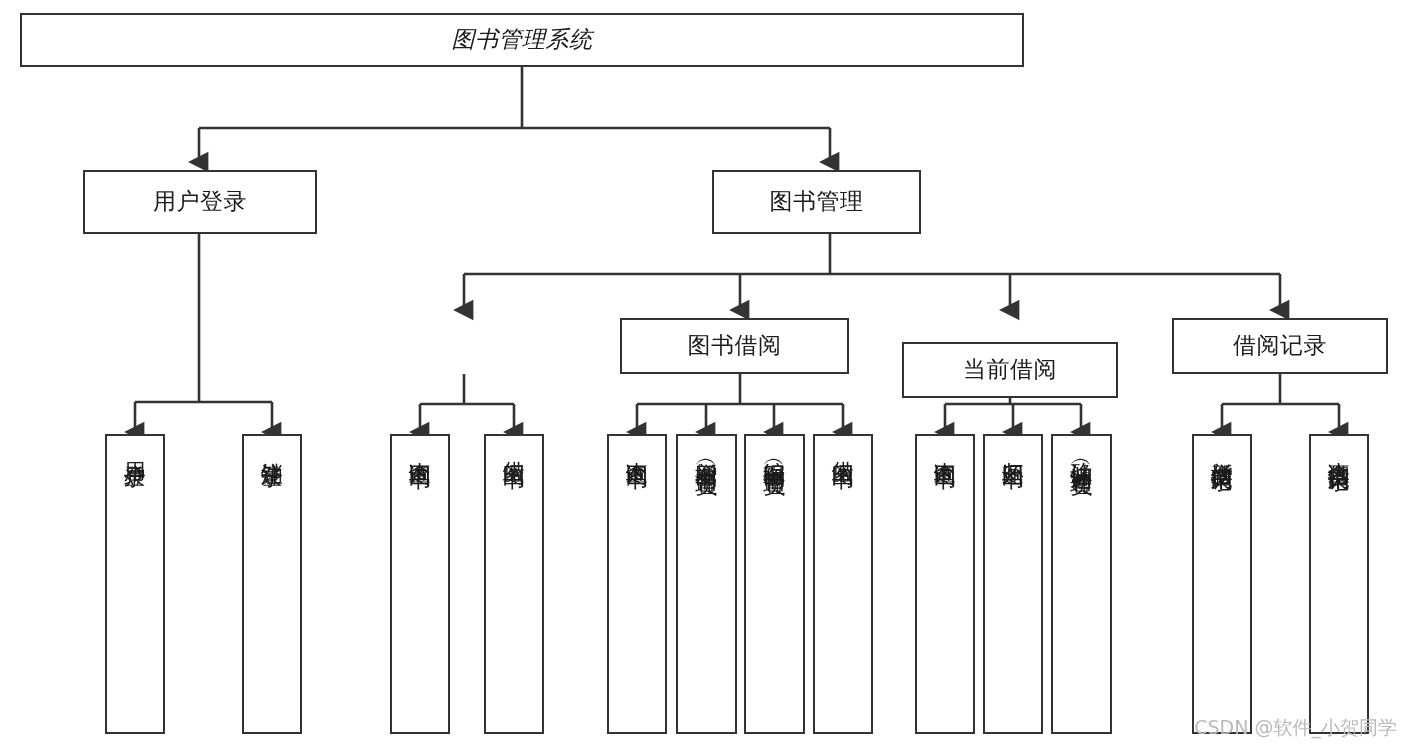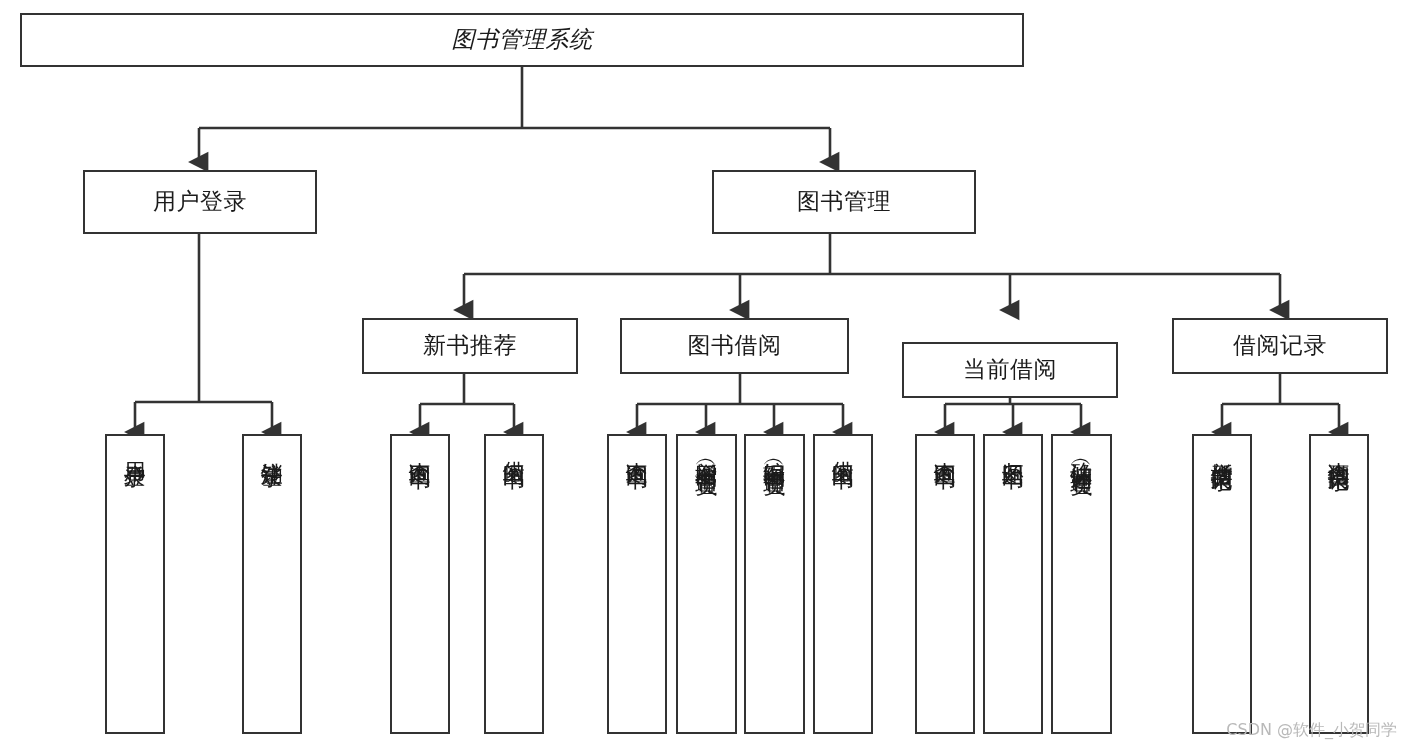--- a/index.html
+++ b/index.html
@@ -58,21 +58,21 @@
     text-orientation: upright;
     font-size: 22px;
     letter-spacing: 2px;
     line-height: 1.25;
     max-height: 276px;
   }
   #watermark {
     position: absolute;
     right: 8px;
     bottom: 6px;
-    font-size: 16px;
+    font-size: 19px;
     color: #b9b9b9;
     z-index: 5;
     white-space: nowrap;
     font-family: "DejaVu Sans", "Liberation Sans", sans-serif;
   }
 </style>
 </head>
 <body>
 
 <div id="diagram-root">
@@ -135,27 +135,24 @@
     </g>
   </svg>
 
   <div class="node horiz" style="left:20px; top:13px; width:1004px; height:54px;font-style:italic;">
     <span class="node-label">图书管理系统</span>
   </div>
 
   <div class="node horiz" style="left:83px; top:170px; width:234px; height:64px;">
     <span class="node-label">用户登录</span>
   </div>
-  <div class="node horiz" style="left:712px; top:170px; width:264px; height:64px;">
+  <div class="node horiz" style="left:712px; top:170px; width:209px; height:64px;">
     <span class="node-label">图书管理</span>
   </div>
 
-  <div class="node horiz" style="left:362px; top:318px; width:216px; height:56px;">
-    <span class="node-label">新书推荐</span>
-  </div>
   <div class="node horiz" style="left:620px; top:318px; width:229px; height:56px;">
     <span class="node-label">图书借阅</span>
   </div>
   <div class="node horiz" style="left:902px; top:318px; width:216px; height:56px;margin-top:24px;">
     <span class="node-label">当前借阅</span>
   </div>
   <div class="node horiz" style="left:1172px; top:318px; width:216px; height:56px;">
     <span class="node-label">借阅记录</span>
   </div>
 

